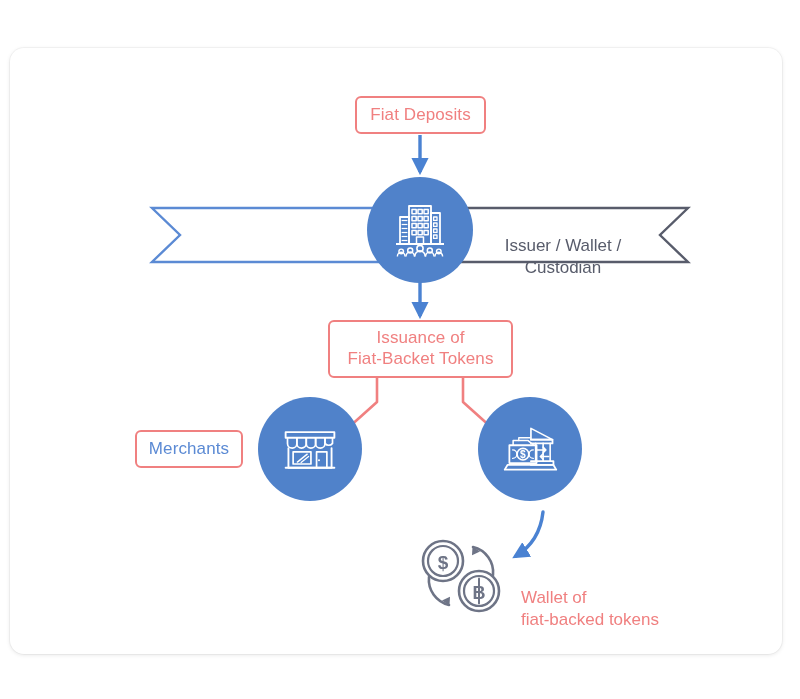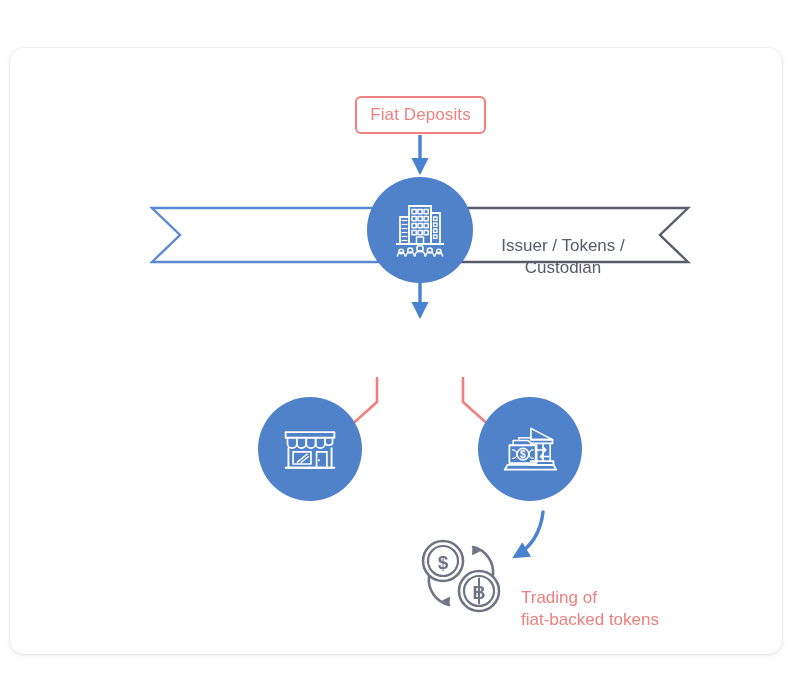--- a/index.html
+++ b/index.html
@@ -133,21 +133,21 @@
       <path d="M 463 378 L 463 402 L 492 428" fill="none" stroke="#f08080" stroke-width="2.6" stroke-linecap="round" stroke-linejoin="round"></path>
 
       <path d="M 543 512 C 541 530 534 545 516 556" fill="none" stroke="#4a82d2" stroke-width="3.4" stroke-linecap="round" marker-end="url(#arrowBlueCurve)"></path>
     </svg>
 
     <div class="pill" style="left:355px; top:96px; width:131px; height:38px;">
       <span>Fiat Deposits</span>
     </div>
 
     <div class="banner-text right" style="left:483px; top:214px; width:160px;">
-      <span>Issuer / Tokens /
+      <span>Issuer / Wallet /
 Custodian</span>
     </div>
 
     <div class="circle" style="left:367px; top:177px; width:106px; height:106px;">
       <span>
         <svg width="64" height="64" viewBox="0 0 64 64" fill="none" stroke="#ffffff" stroke-width="1.8" stroke-linejoin="round">
 
           <rect x="21" y="8" width="22" height="38"></rect>
 
           <rect x="12" y="19" width="9" height="27"></rect>
@@ -190,20 +190,24 @@
           <circle cx="41.8" cy="52.6" r="2.5" stroke-width="1.5"></circle>
           <path d="M 37.6 58.5 a 4.2 4.6 0 0 1 8.4 0" stroke-width="1.5" fill="none"></path>
           <circle cx="13.2" cy="53.4" r="2.3" stroke-width="1.4"></circle>
           <path d="M 9.4 58.5 a 3.8 4.2 0 0 1 7.6 0" stroke-width="1.4" fill="none"></path>
           <circle cx="50.8" cy="53.4" r="2.3" stroke-width="1.4"></circle>
           <path d="M 47 58.5 a 3.8 4.2 0 0 1 7.6 0" stroke-width="1.4" fill="none"></path>
         </svg>
       </span>
     </div>
 
+    <div class="pill" style="left:328px; top:320px; width:185px; height:58px;">
+      <span>Issuance of
+Fiat-Backet Tokens</span>
+    </div>
 
     <div class="circle" style="left:258px; top:397px; width:104px; height:104px;">
       <span>
         <svg width="60" height="60" viewBox="0 0 64 64" fill="none" stroke="#ffffff" stroke-width="2" stroke-linejoin="round" stroke-linecap="round">
 
           <rect x="6" y="14" width="52" height="6"></rect>
 
           <path d="M 8 20 v 6 a 5 5 0 0 0 10 0 v -6" stroke-width="1.8"></path>
           <path d="M 18 20 v 6 a 5 5 0 0 0 10 0 v -6" stroke-width="1.8"></path>
           <path d="M 28 20 v 6 a 5 5 0 0 0 10 0 v -6" stroke-width="1.8"></path>
@@ -217,20 +221,23 @@
           <rect x="14" y="35" width="19" height="13" stroke-width="1.8"></rect>
           <line x1="18.5" y1="46" x2="29" y2="37.5" stroke-width="1.5"></line>
           <line x1="22.5" y1="46.5" x2="30.5" y2="40" stroke-width="1.3"></line>
 
           <path d="M 39 52 v -17 h 11 v 17" stroke-width="1.8"></path>
           <circle cx="41.6" cy="44" r="1.1" fill="#ffffff" stroke="none"></circle>
         </svg>
       </span>
     </div>
 
+    <div class="pill blue-text" style="left:135px; top:430px; width:108px; height:38px;">
+      <span>Merchants</span>
+    </div>
 
     <div class="circle" style="left:478px; top:397px; width:104px; height:104px;">
       <span>
         <svg width="60" height="60" viewBox="0 0 64 64" fill="none" stroke="#ffffff" stroke-width="1.9" stroke-linejoin="round" stroke-linecap="round">
 
           <path d="M 33 10 L 56 22 H 33 Z" stroke-width="1.8"></path>
           <path d="M 33 22 H 56 v 4 H 33"></path>
 
           <line x1="38" y1="26" x2="38" y2="45" stroke-width="1.7"></line>
           <line x1="46" y1="26" x2="46" y2="45" stroke-width="1.7"></line>
@@ -271,18 +278,18 @@
           <path d="M 78 42 a 26 26 0 0 0 -20 -28" stroke-width="2.6" fill="none"></path>
           <path d="M 65 18.5 L 57.5 13.4 L 57 22.2 Z" fill="#6e7486" stroke="none"></path>
 
           <path d="M 14 44 a 26 26 0 0 0 20 28" stroke-width="2.6" fill="none"></path>
           <path d="M 27 67.5 L 34.5 72.6 L 35 63.8 Z" fill="#6e7486" stroke="none"></path>
         </svg>
       </span>
     </div>
 
     <div class="caption" style="left:521px; top:565px; width:200px;">
-      <span>Trading of
+      <span>Wallet of
 fiat-backed tokens</span>
     </div>
 
   </div>
 </div>
 
 </body></html>

